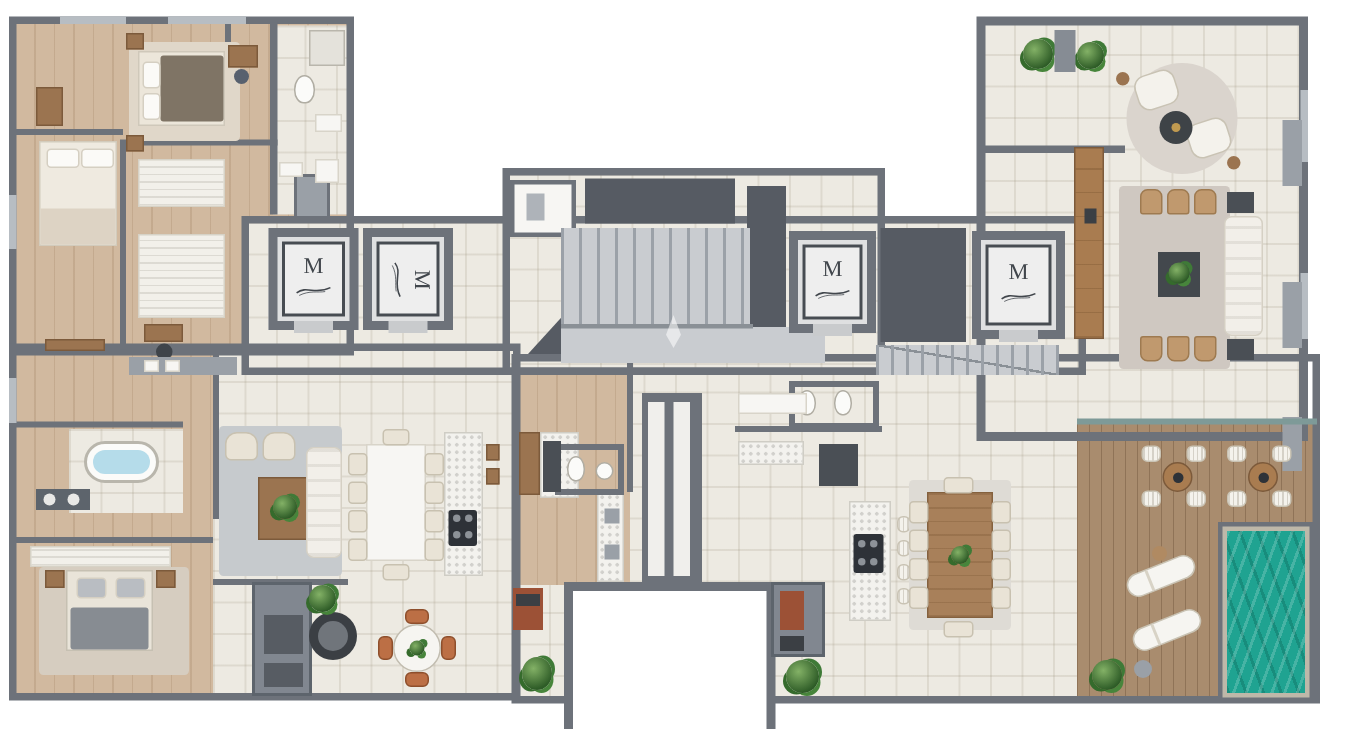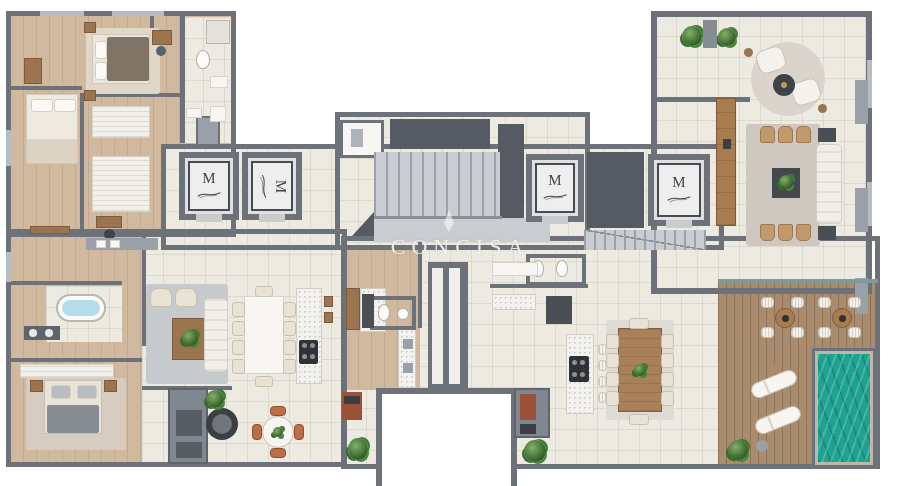--- a/index.html
+++ b/index.html
@@ -366,15 +366,14 @@
   <div class="a" style="left:756px;top:440px;width:12px;height:12px;border-radius:50%;background:#9aa0a7"></div>
   <div class="a plant" style="left:728px;top:440px;width:20px;height:20px"></div>
 
   <div class="a" style="left:812px;top:348px;width:64px;height:120px;background:var(--wall);padding:3px">
     <div style="position:relative;width:100%;height:100%;background:#beb8a9;padding:3px;box-sizing:border-box">
       <div style="width:100%;height:100%;background-color:var(--pool);background-image:repeating-linear-gradient(110deg,rgba(255,255,255,.18) 0 2px,transparent 2px 8px),repeating-linear-gradient(70deg,rgba(0,60,50,.22) 0 2px,transparent 2px 11px)"></div>
     </div>
   </div>
 
   <div class="a" style="left:444px;top:210px;width:10px;height:22px;background:rgba(255,255,255,.55);clip-path:polygon(50% 0,100% 60%,50% 100%,0 60%)"></div>
-  <div id="watermark" class="a" style="left:385px;top:234px;width:150px">CONCISA</div>
 
 </div>
 
 </body></html>

